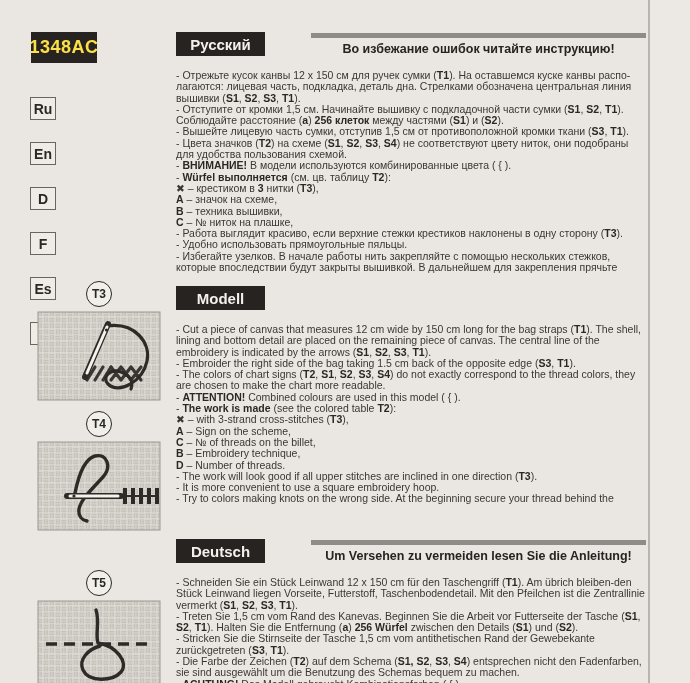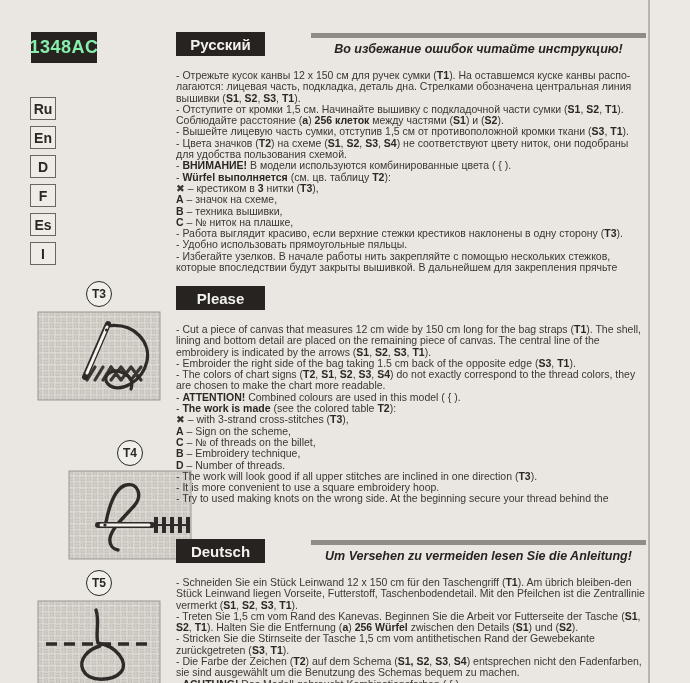--- a/index.html
+++ b/index.html
@@ -15,38 +15,38 @@
     position:absolute; left:648px; top:0; width:2px; height:683px;
     background:#b8b5b0;
   }
   .right-margin {
     position:absolute; left:650px; top:0; width:40px; height:683px;
     background:#ece9e4;
   }
   
   .product-code {
     position:absolute; left:31px; top:32px; width:66px; height:31px;
-    background:#272320; color:#86efac;
+    background:#272320; color:#fde047;
     font-weight:bold; font-size:18px;
     display:flex; align-items:center; justify-content:center;
     letter-spacing:0.5px;
   }
   .lang-tabs {
     position:absolute; left:30px; top:97px;
-    display:flex; flex-direction:column; gap:6px;
+    display:flex; flex-direction:column; gap:22px;
   }
   .lang-tab {
     width:26px; height:23px;
     border:1px solid #69655f; background:#efece7;
     color:#2b2824; font-weight:bold; font-size:14px;
     display:flex; align-items:center; justify-content:center;
   }
   .diagram { position:absolute; left:37px; width:124px; }
   .diagram-t3 { top:281px; }
-  .diagram-t4 { top:440px;margin-left:31px; }
+  .diagram-t4 { top:411px; }
   .diagram-t5 { top:570px; }
   .diagram-label {
     width:26px; height:26px; margin:0 auto 4px auto;
     border:1.6px solid #2b2824; border-radius:50%;
     background:#f1efea; color:#2b2824;
     font-weight:bold; font-size:12px;
     display:flex; align-items:center; justify-content:center;
   }
   .diagram-canvas { display:block; width:124px; height:90px; }
   
@@ -54,21 +54,21 @@
   .section-ru { top:32px; }
   .section-en { top:286px; }
   .section-de { top:539px; }
   .section-header { display:flex; align-items:flex-start; }
   .lang-box {
     width:89px; height:24px; flex:0 0 auto;
     background:#272320; color:#f3f1ec;
     font-weight:bold; font-size:15px;
     display:flex; align-items:center; justify-content:center;
   }
-  .header-right { flex:1; margin-left:46px; padding-top:1px;font-style:italic; }
+  .header-right { flex:1; margin-left:46px; padding-top:1px; }
   .stripe { height:5px; background:#8f8c87; }
   .section-title {
     margin-top:4px; text-align:center;
     font-weight:bold; font-size:12.5px; color:#272320;
   }
   .section-lines {
     margin-top:14px;
     font-size:10.5px; line-height:11.3px; color:#3a3733;
     text-align:left;
   }
@@ -162,36 +162,36 @@
       <div class="instruction-line"><b>B</b> – техника вышивки,</div>
       <div class="instruction-line"><b>C</b> – № ниток на плашке,</div>
       <div class="instruction-line">- Работа выглядит красиво, если верхние стежки крестиков наклонены в одну сторону (<b>T3</b>).</div>
       <div class="instruction-line">- Удобно использовать прямоугольные пяльцы.</div>
       <div class="instruction-line">- Избегайте узелков. В начале работы нить закрепляйте с помощью нескольких стежков, которые впоследствии будут закрыты вышивкой. В дальнейшем для закрепления прячьте</div>
     </div>
 </div>
 
 <div class="section section-en">
   <div class="section-header">
-    <div class="lang-box">Please</div>
+    <div class="lang-box">Modell</div>
   </div>
   <div class="section-lines">
       <div class="instruction-line">- Cut a piece of canvas that measures 12 cm wide by 150 cm long for the bag straps (<b>T1</b>). The shell, lining and bottom detail are placed on the remaining piece of canvas. The central line of the embroidery is indicated by the arrows (<b>S1</b>, <b>S2</b>, <b>S3</b>, <b>T1</b>).</div>
       <div class="instruction-line">- Embroider the right side of the bag taking 1.5 cm back of the opposite edge (<b>S3</b>, <b>T1</b>).</div>
       <div class="instruction-line">- The colors of chart signs (<b>T2</b>, <b>S1</b>, <b>S2</b>, <b>S3</b>, <b>S4</b>) do not exactly correspond to the thread colors, they are chosen to make the chart more readable.</div>
       <div class="instruction-line">- <b>ATTENTION!</b> Combined colours are used in this model ( { ).</div>
       <div class="instruction-line">- <b>The work is made</b> (see the colored table <b>T2</b>):</div>
       <div class="instruction-line">✖ – with 3-strand cross-stitches (<b>T3</b>),</div>
       <div class="instruction-line"><b>A</b> – Sign on the scheme,</div>
       <div class="instruction-line"><b>C</b> – № of threads on the billet,</div>
       <div class="instruction-line"><b>B</b> – Embroidery technique,</div>
       <div class="instruction-line"><b>D</b> – Number of threads.</div>
       <div class="instruction-line">- The work will look good if all upper stitches are inclined in one direction (<b>T3</b>).</div>
       <div class="instruction-line">- It is more convenient to use a square embroidery hoop.</div>
-      <div class="instruction-line">- Try to used making knots on the wrong side. At the beginning secure your thread behind the</div>
+      <div class="instruction-line">- Try to colors making knots on the wrong side. At the beginning secure your thread behind the</div>
     </div>
 </div>
 
 <div class="section section-de">
   <div class="section-header">
     <div class="lang-box">Deutsch</div>
     <div class="header-right">
       <div class="stripe"></div>
       <div class="section-title">Um Versehen zu vermeiden lesen Sie die Anleitung!</div>
     </div>

